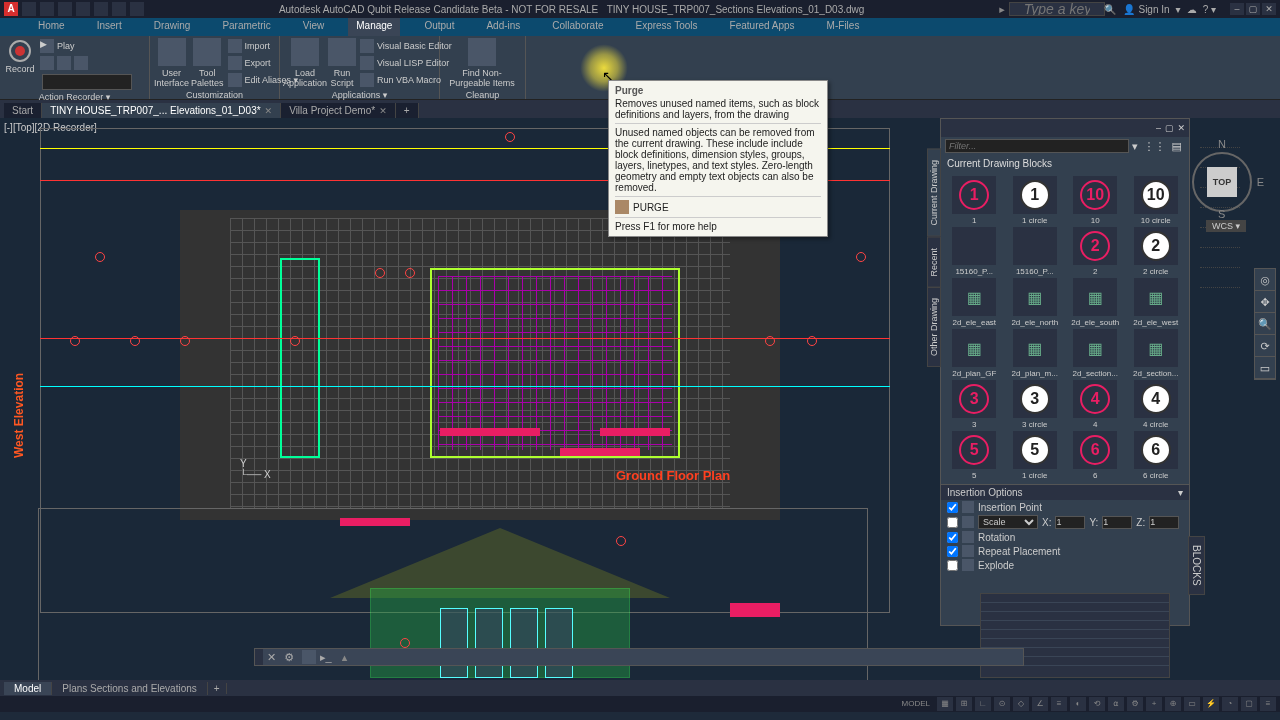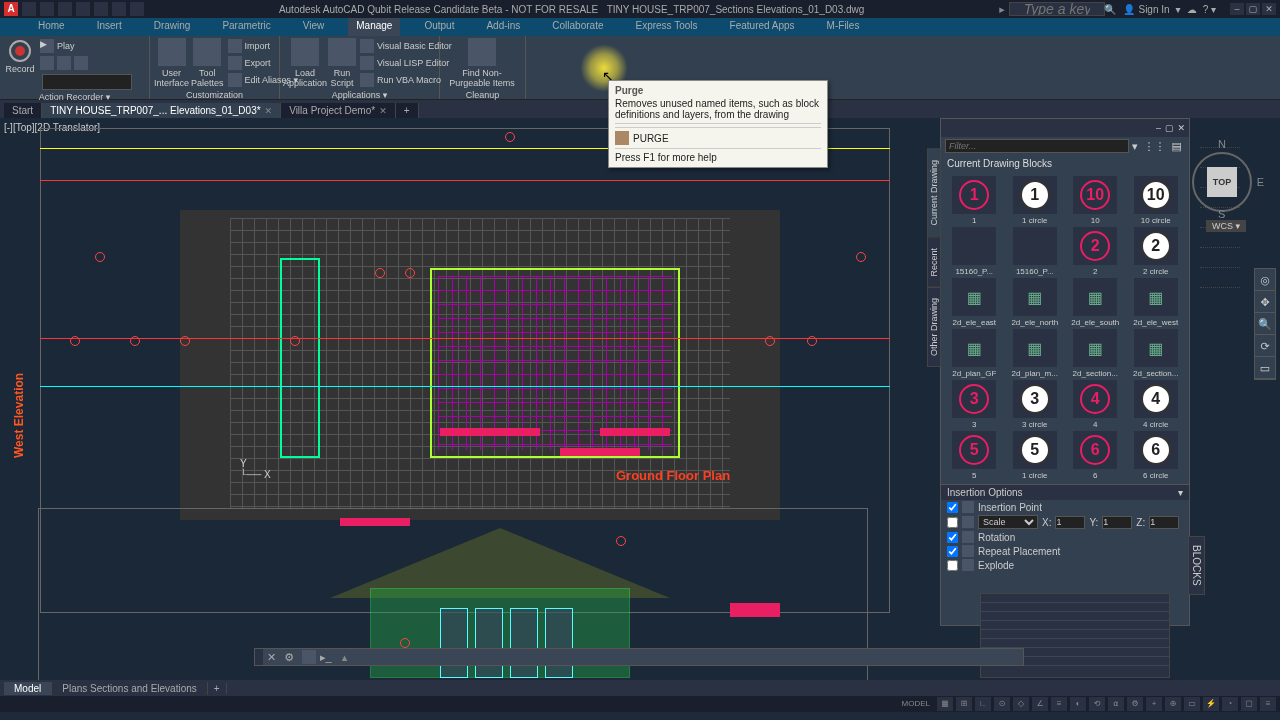--- a/index.html
+++ b/index.html
@@ -269,20 +269,21 @@
     </div>
     <div class="label">Cleanup</div>
   </div>
   <div class="highlight" style="left:580px;top:8px"></div>
   <div class="cursor" style="left:602px;top:32px">↖</div>
 
   <div class="tooltip" style="left:608px;top:44px">
     <div class="tt-title">Purge</div>
     <div>Removes unused named items, such as block definitions and layers, from the drawing</div>
     <div class="tt-sep"></div>
+    <div>Unused named objects can be removed from the current drawing. These include include block definitions, dimension styles, groups, layers, linetypes, and text styles. Zero-length geometry and empty text objects can also be removed.</div>
     <div class="tt-sep"></div>
     <div class="tt-cmd">
         <span class="ico"></span>
         <span>PURGE</span>
       </div>
     <div class="tt-sep"></div>
     <div>Press F1 for more help</div>
   </div>
 </div>
 
@@ -295,21 +296,21 @@
       <span class="close">✕</span>
     </div>
     <div class="tab">
       <span>Villa Project Demo*</span>
       <span class="close">✕</span>
     </div>
     <div class="tab">+</div>
   </div>
 
 <div class="viewport">
-  <div class="vp-label">[-][Top][2D Translator]</div>
+  <div class="vp-label">[-][Top][2D Recorder]</div>
   <div class="vp-side-label">West Elevation</div>
 
   <div class="canvas">
     <div class="sheet1"></div>
     <div class="sheetA"></div>
     <div class="gridA"></div>
     <div class="green-box" style="left:280px;top:140px;width:40px;height:200px"></div>
     <div class="plan-outline">
         <div class="plan-inner"></div>
       </div>

